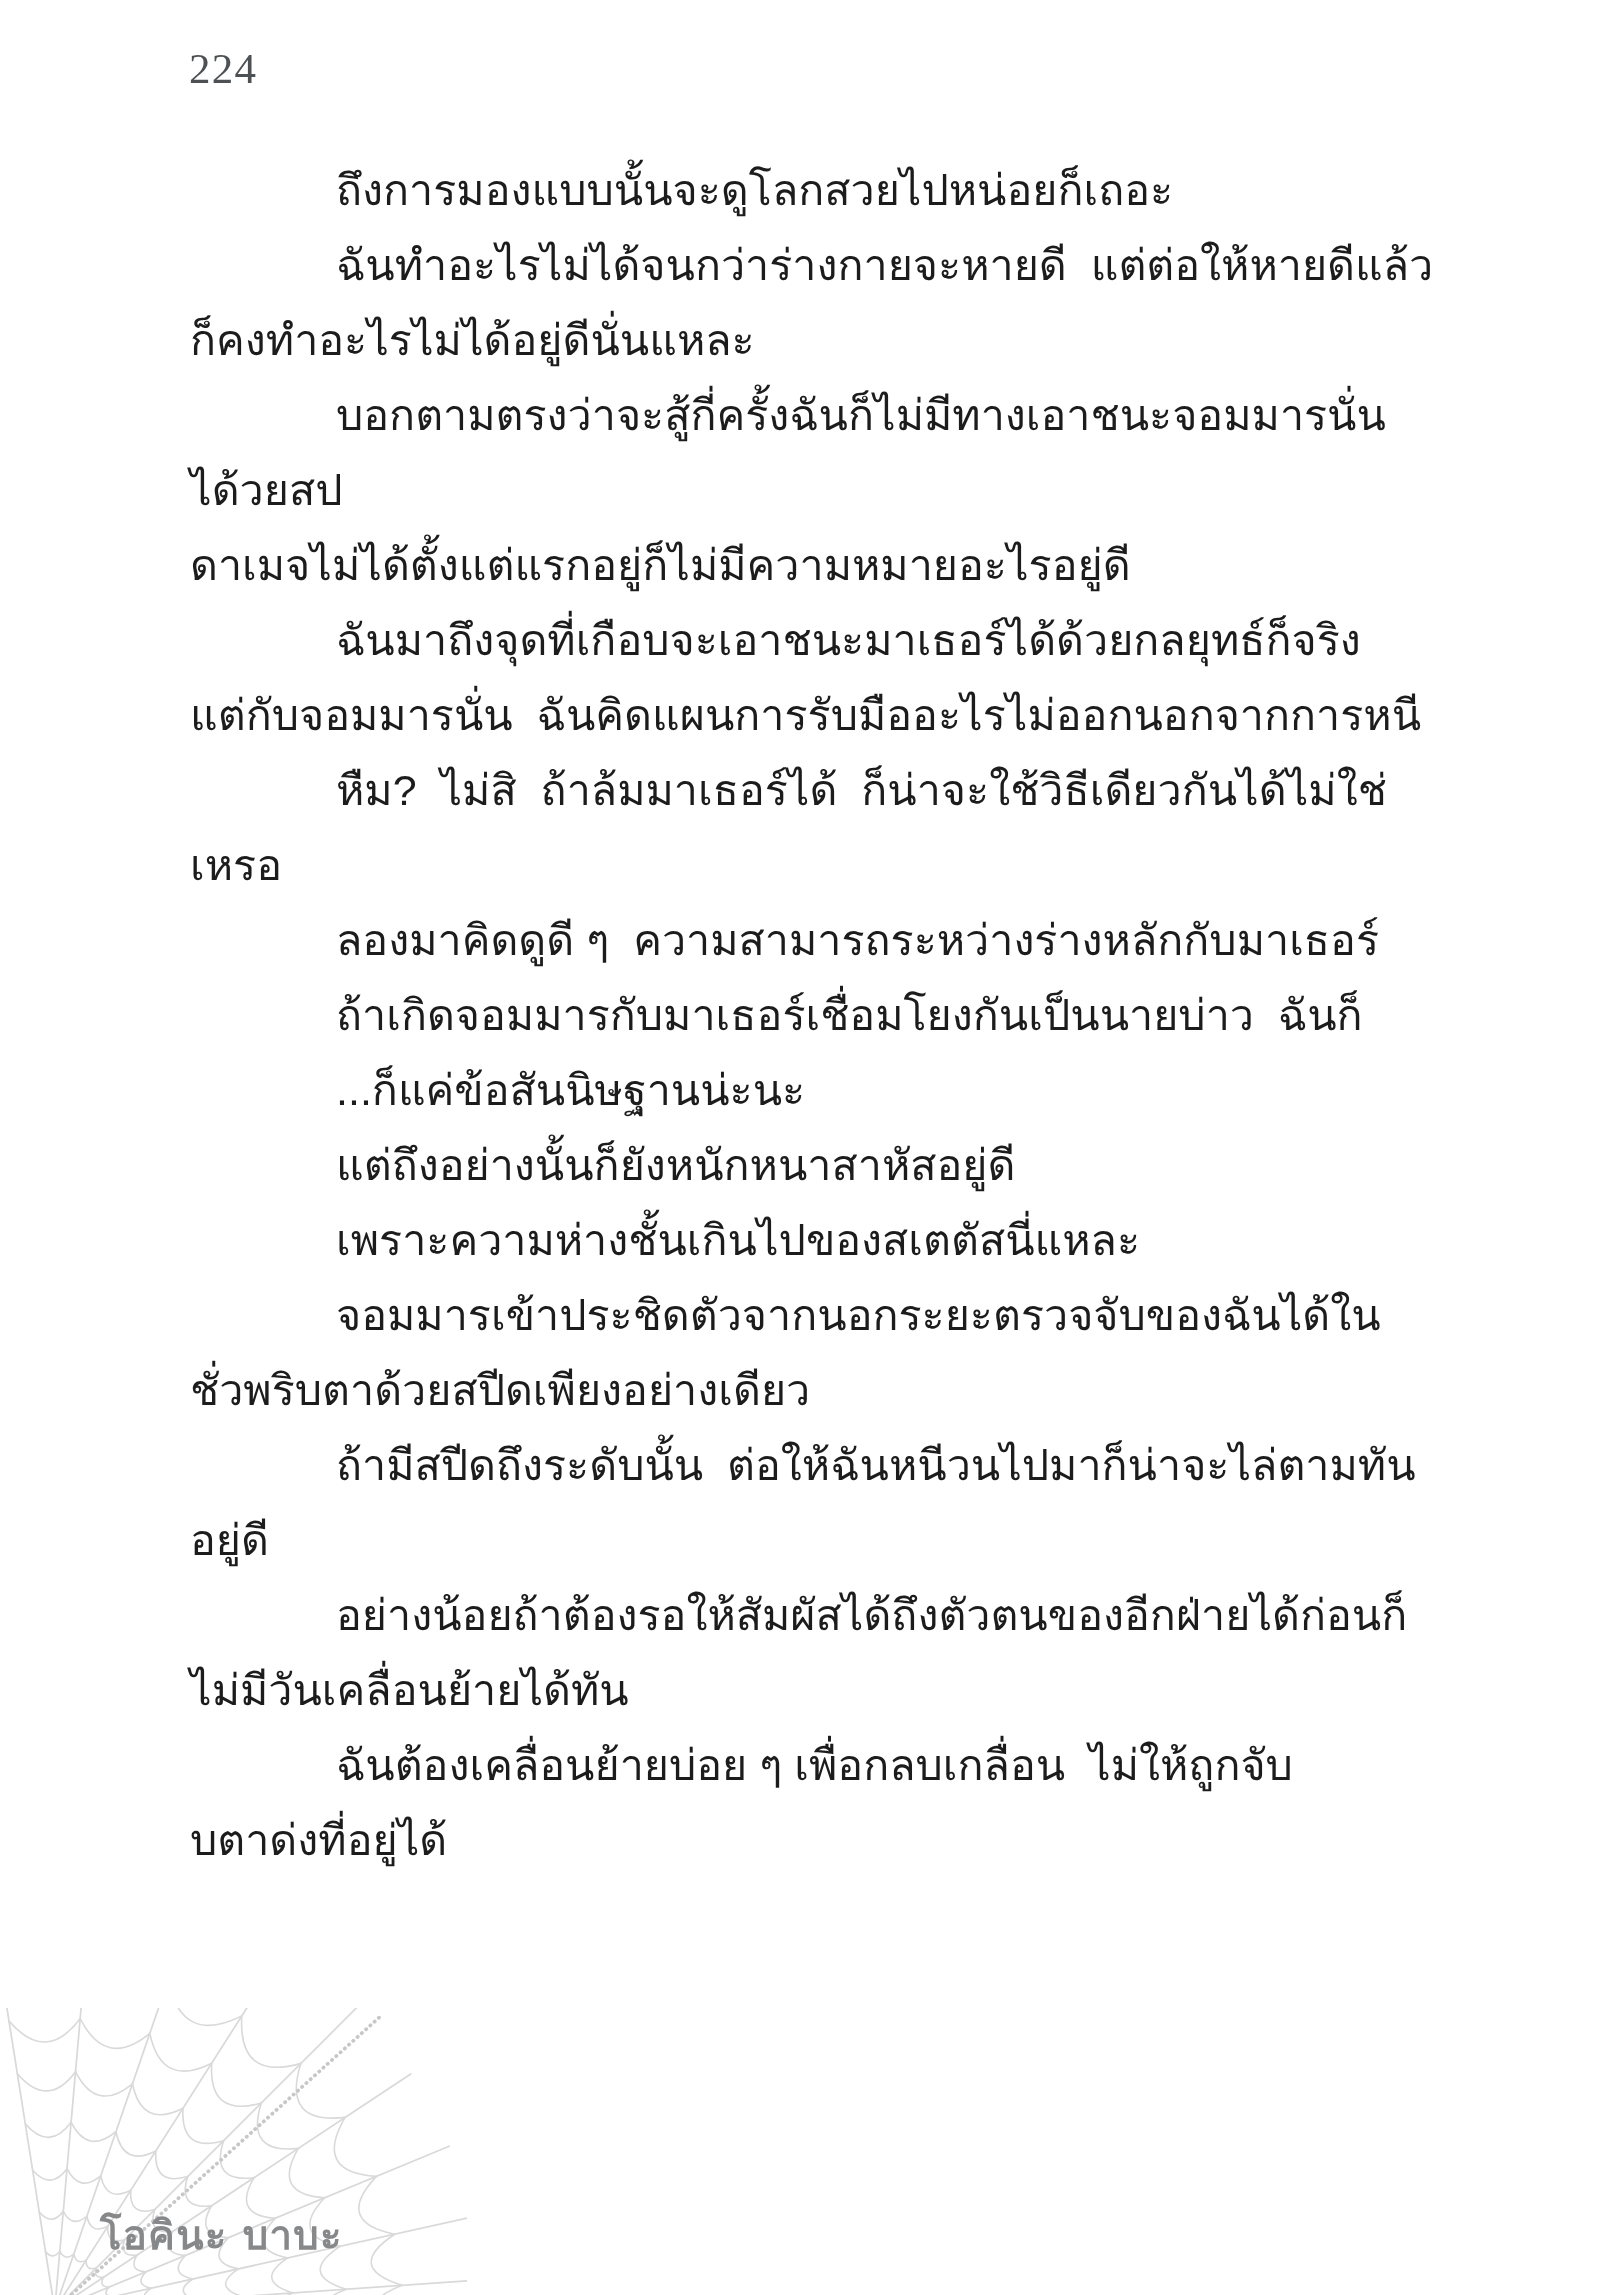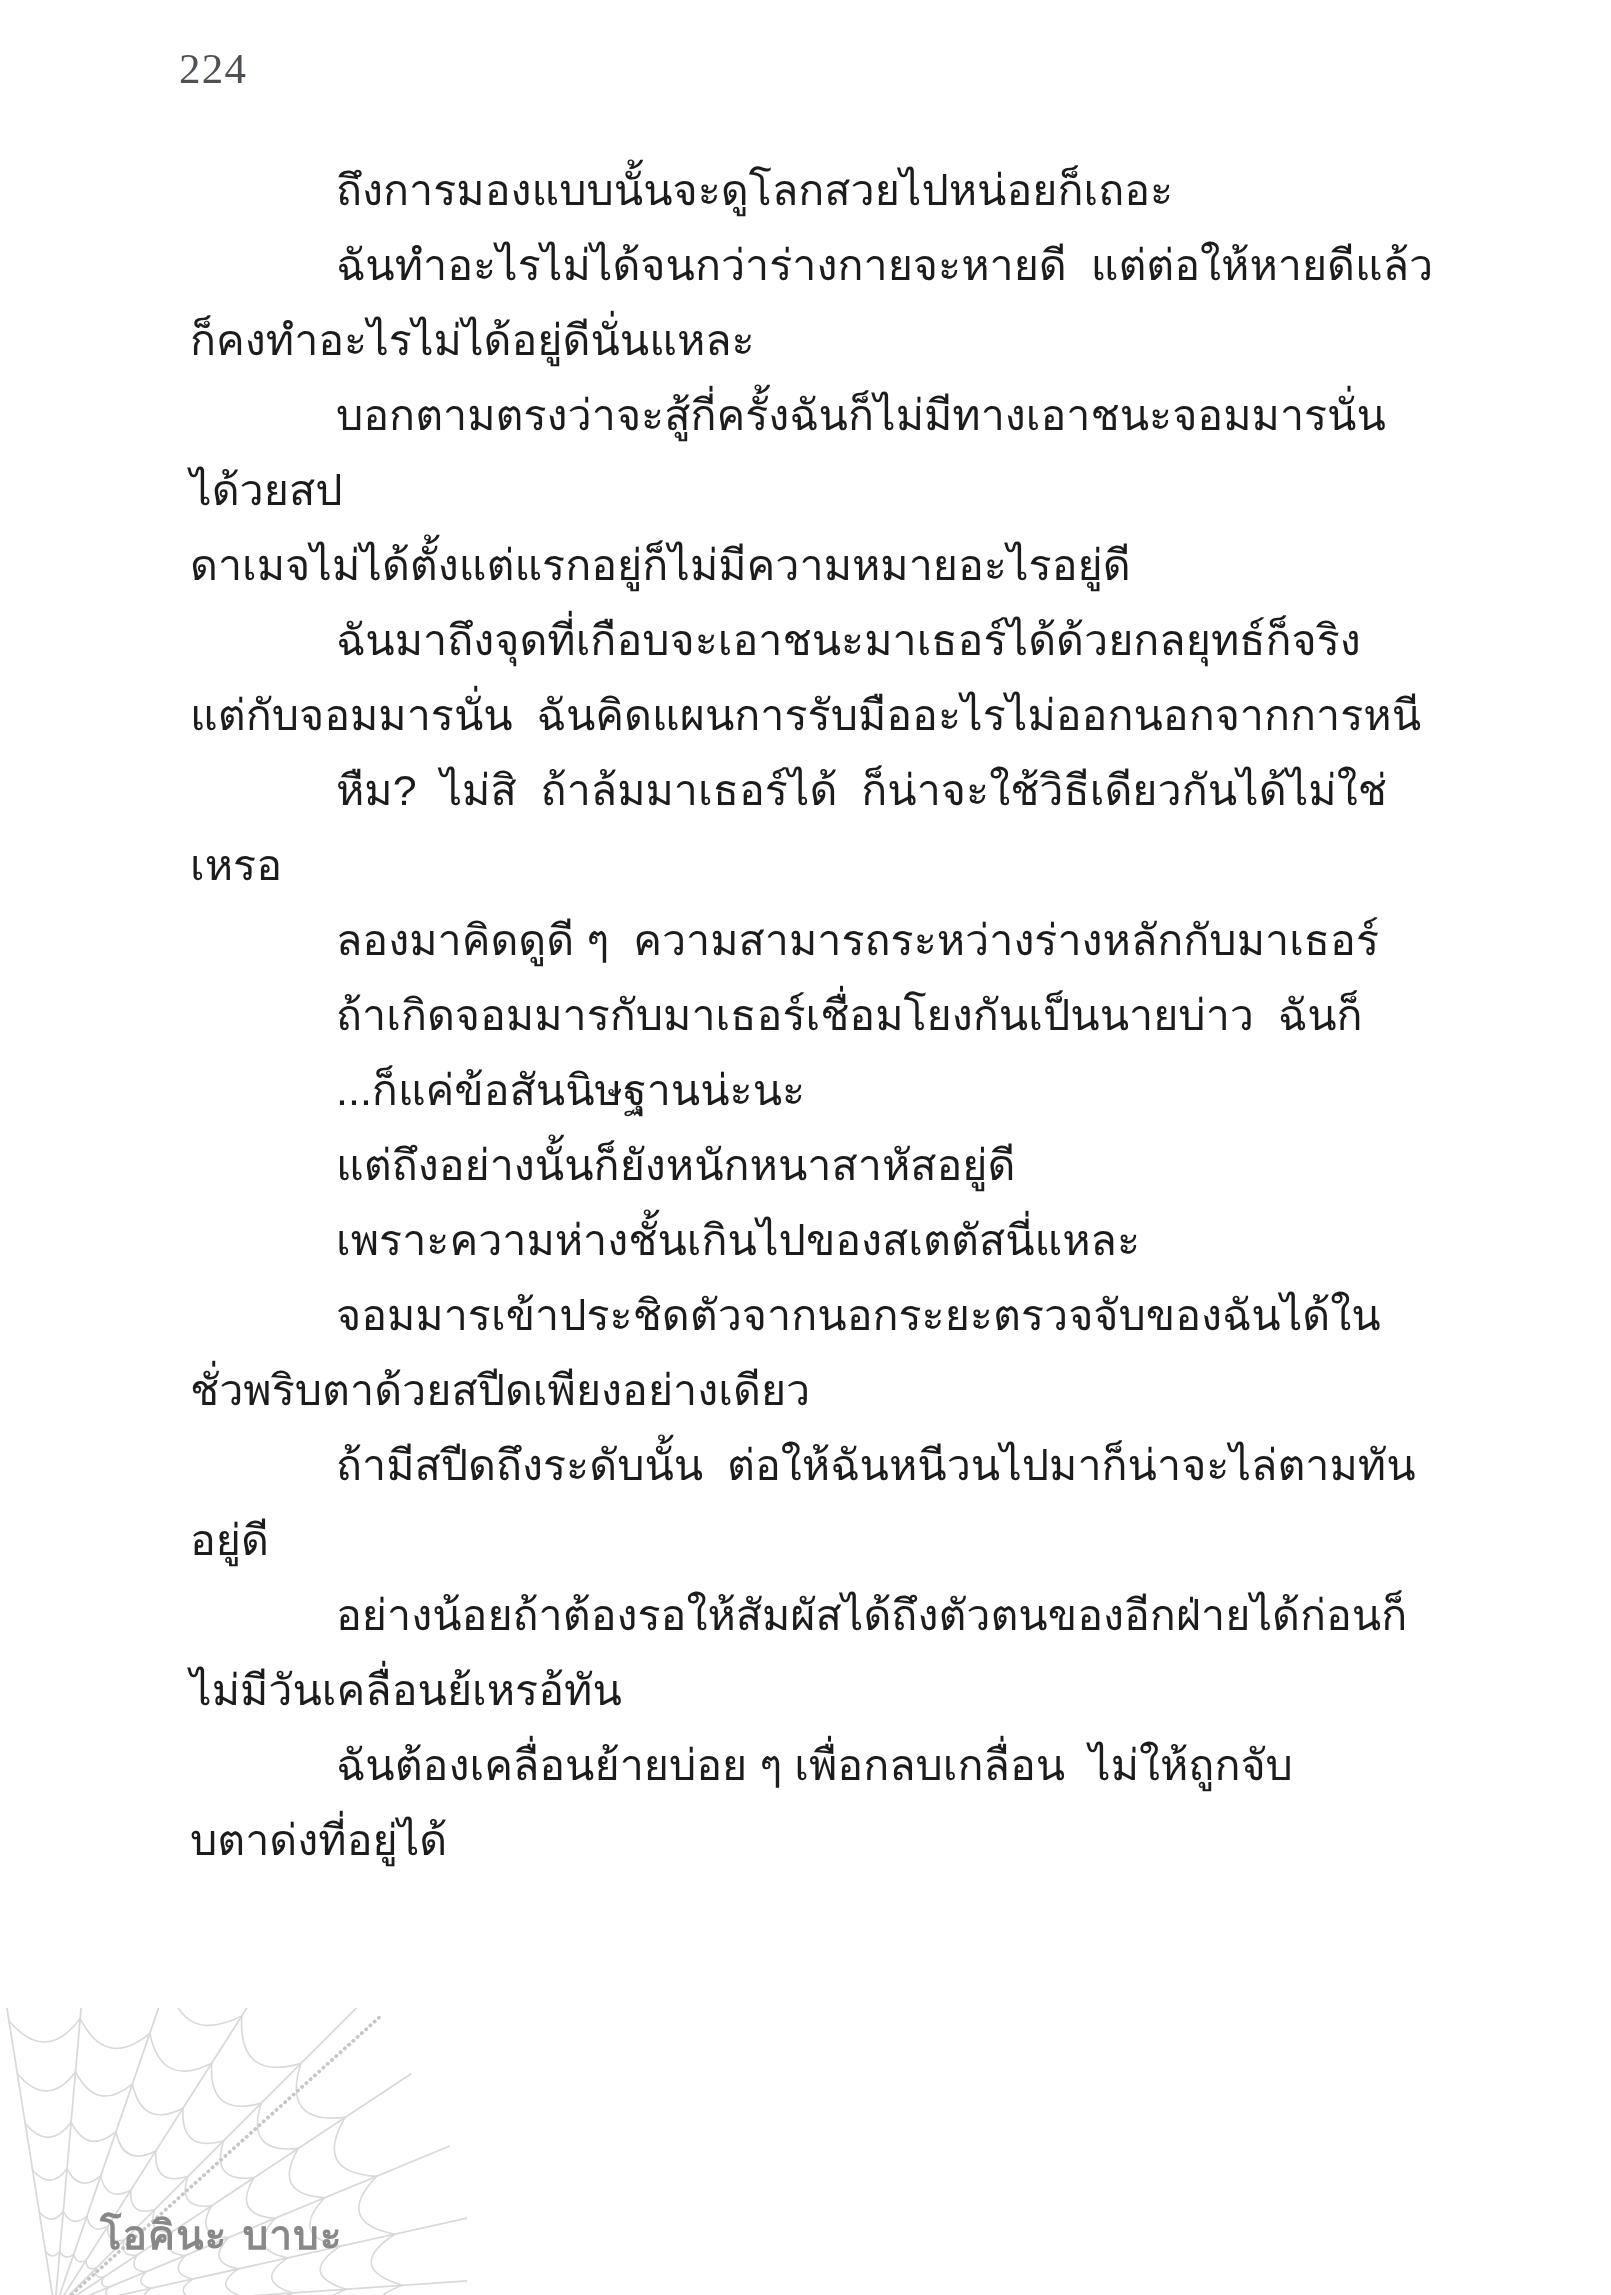--- a/index.html
+++ b/index.html
@@ -9,21 +9,21 @@
     position: relative;
     overflow: hidden;
     font-family: "DejaVu Serif", serif;
   }
   .page {
     position: absolute; inset: 0;
     background: var(--page-bg, #ffffff);
   }
   .page-number {
     position: absolute;
-    left: 179px; top: 47px;
+    left: 189px; top: 47px;
     font-family: "Liberation Serif", "DejaVu Serif", serif;
     font-size: 43px;
     line-height: 43px;
     color: var(--pagenum-color, #4d5154);
     letter-spacing: 1.3px;
   }
   .text-block {
     position: absolute;
     left: 190px; top: 153px;
     width: 1241px;
@@ -75,21 +75,21 @@
       <div class="text-line indent">ลองมาคิดดูดี ๆ  ความสามารถระหว่างร่างหลักกับมาเธอร์</div>
       <div class="text-line indent">ถ้าเกิดจอมมารกับมาเธอร์เชื่อมโยงกันเป็นนายบ่าว  ฉันก็</div>
       <div class="text-line indent">...ก็แค่ข้อสันนิษฐานน่ะนะ</div>
       <div class="text-line indent">แต่ถึงอย่างนั้นก็ยังหนักหนาสาหัสอยู่ดี</div>
       <div class="text-line indent">เพราะความห่างชั้นเกินไปของสเตตัสนี่แหละ</div>
       <div class="text-line indent">จอมมารเข้าประชิดตัวจากนอกระยะตรวจจับของฉันได้ใน</div>
       <div class="text-line">ชั่วพริบตาด้วยสปีดเพียงอย่างเดียว</div>
       <div class="text-line indent">ถ้ามีสปีดถึงระดับนั้น  ต่อให้ฉันหนีวนไปมาก็น่าจะไล่ตามทัน</div>
       <div class="text-line">อยู่ดี</div>
       <div class="text-line indent">อย่างน้อยถ้าต้องรอให้สัมผัสได้ถึงตัวตนของอีกฝ่ายได้ก่อนก็</div>
-      <div class="text-line">ไม่มีวันเคลื่อนย้เหรอ้ทัน</div>
+      <div class="text-line">ไม่มีวันเคลื่อนย้ายได้ทัน</div>
       <div class="text-line indent">ฉันต้องเคลื่อนย้ายบ่อย ๆ เพื่อกลบเกลื่อน  ไม่ให้ถูกจับ</div>
       <div class="text-line">บตาด่งที่อยู่ได้</div>
     </div>
 
   <svg class="web-svg" id="spiderweb" viewBox="0 0 700 430" aria-hidden="true">
       <path d="M 82 452 L -18.118057625747866 -180.12053798088812" fill="none" stroke="#d9d9da" stroke-width="2.6" stroke-linecap="round"></path>
       <path d="M 82 452 L 137.7796753585012 -185.56460677871712" fill="none" stroke="#d9d9da" stroke-width="2.6" stroke-linecap="round"></path>
       <path d="M 82 452 L 290.3636188525803 -153.13188838356268" fill="none" stroke="#d9d9da" stroke-width="2.6" stroke-linecap="round"></path>
       <path d="M 82 452 L 425.8717493419673 -87.77052532024686" fill="none" stroke="#d9d9da" stroke-width="2.6" stroke-linecap="round"></path>
       <path d="M 82 452 L 534.5483399593904 -0.5483399593903755" fill="none" stroke="#d9d9da" stroke-width="2.6" stroke-linecap="round"></path>

